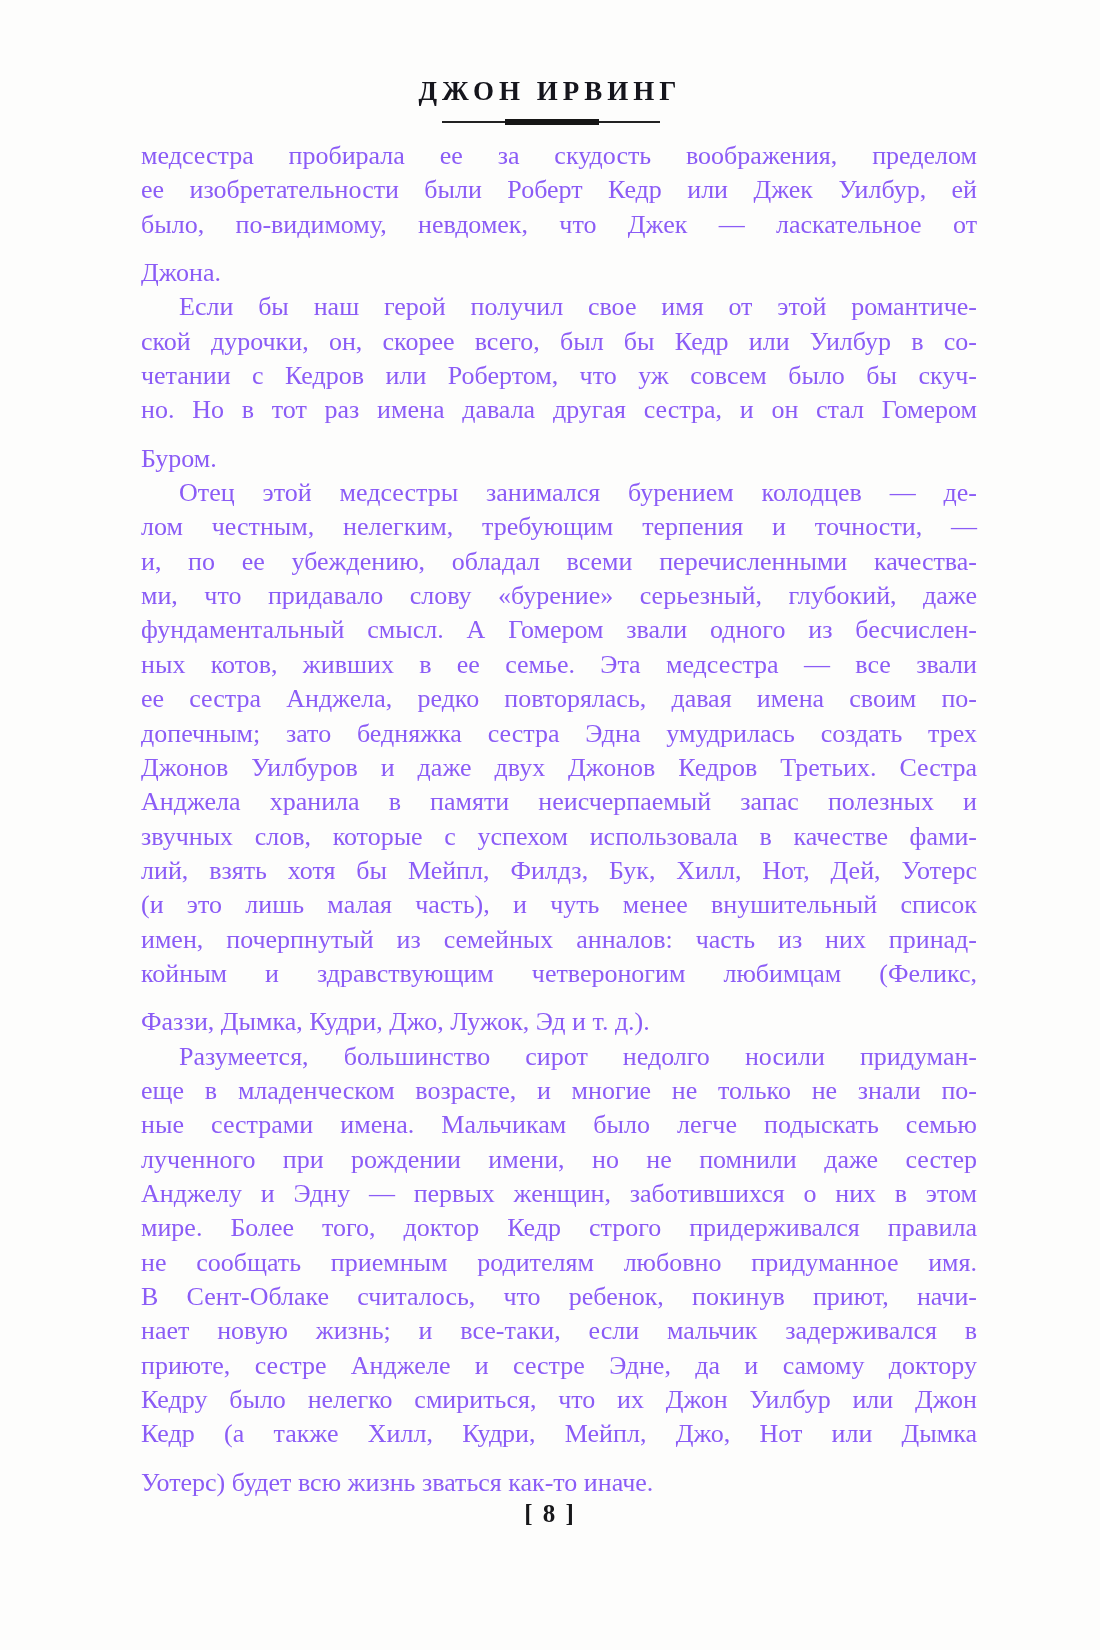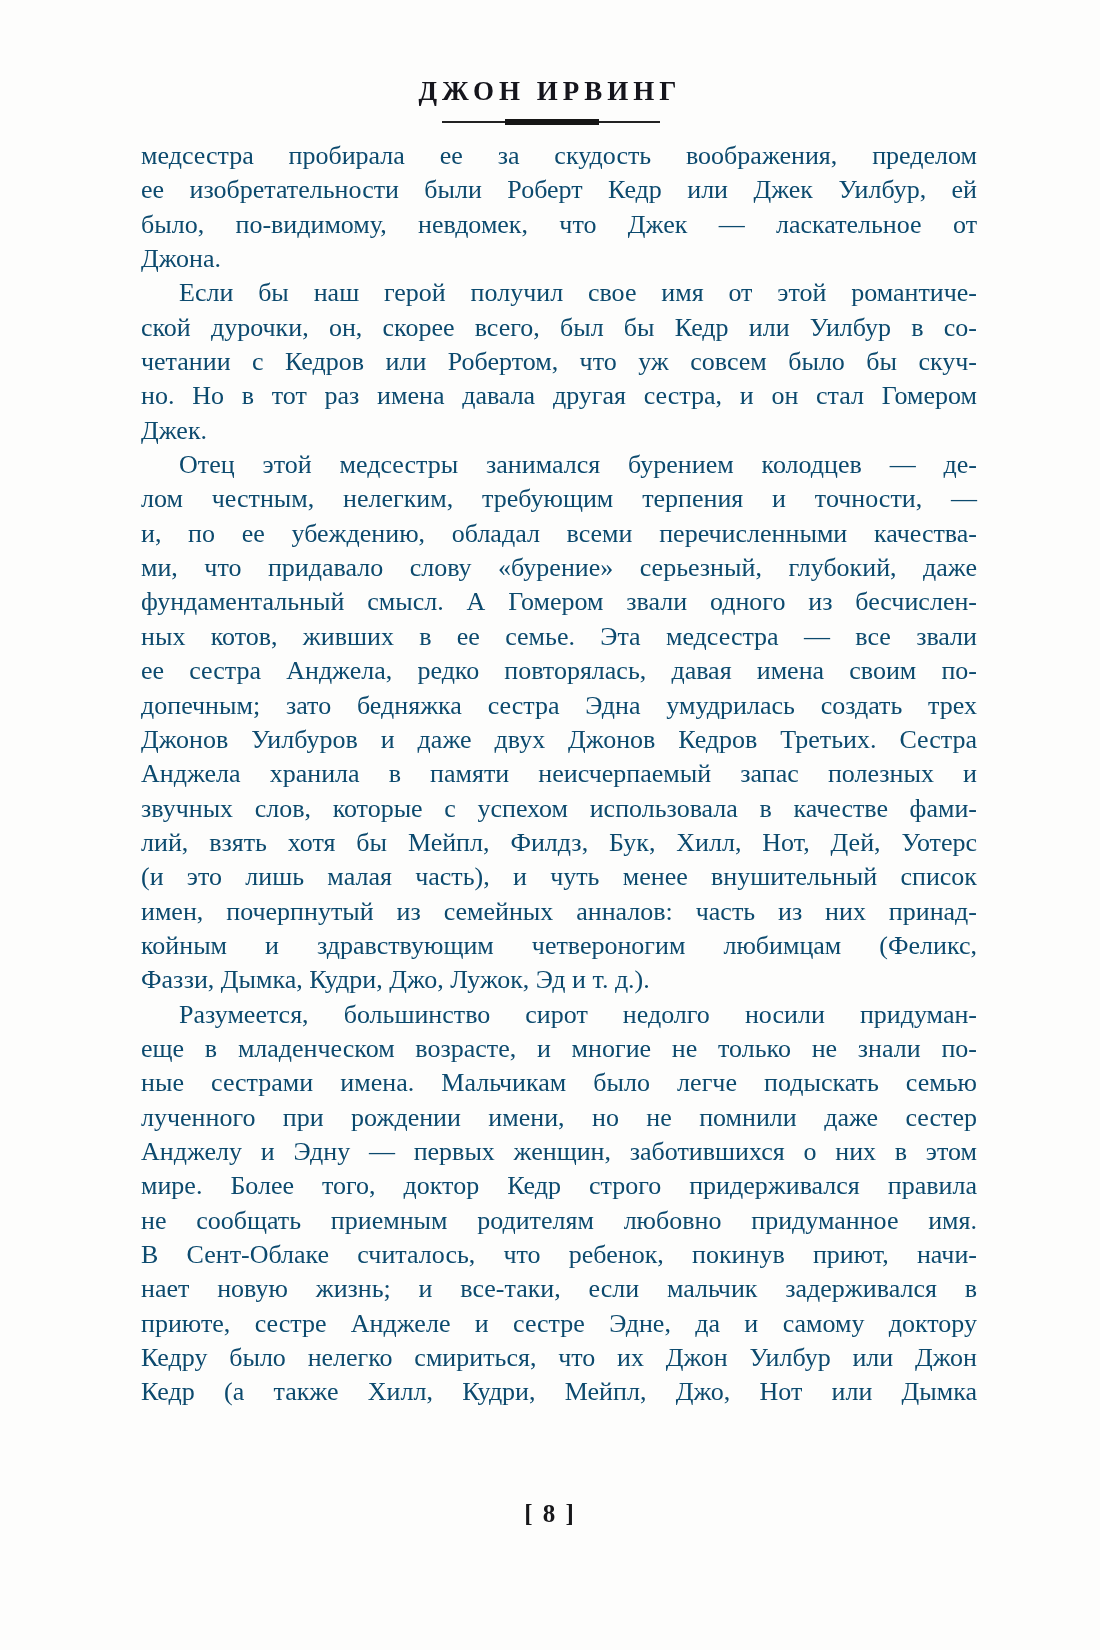--- a/index.html
+++ b/index.html
@@ -38,31 +38,32 @@
     position:absolute;top:2px;left:29%;width:43%;height:6px;
     background:#161616;
   }
   
   .text-block{
     position:absolute;
     left:141px;top:139px;
     width:836px;
     font-size:26px;
     line-height:34.35px;
-    color:#0c4a6e;
+    color:#8b5cf6;
   }
   .line{
     text-align:justify;
     -moz-text-align-last:justify;
     text-align-last:justify;
     white-space:normal;
   }
   .line.last{
     -moz-text-align-last:left;
     text-align-last:left;
+    margin-top:14px;
   }
   .line.first-indent{
     text-indent:38px;
   }
   
   .footer{
     position:absolute;
     top:1500px;left:0;width:100%;
     text-align:center;
     font-weight:bold;
@@ -88,21 +89,21 @@
         <div class="line">медсестра пробирала ее за скудость воображения, пределом</div>
         <div class="line">ее изобретательности были Роберт Кедр или Джек Уилбур, ей</div>
         <div class="line">было, по-видимому, невдомек, что Джек — ласкательное от</div>
         <div class="line last">Джона.</div>
       </div>
       <div class="para">
         <div class="line first-indent">Если бы наш герой получил свое имя от этой романтиче-</div>
         <div class="line">ской дурочки, он, скорее всего, был бы Кедр или Уилбур в со-</div>
         <div class="line">четании с Кедров или Робертом, что уж совсем было бы скуч-</div>
         <div class="line">но. Но в тот раз имена давала другая сестра, и он стал Гомером</div>
-        <div class="line last">Джек.</div>
+        <div class="line last">Буром.</div>
       </div>
       <div class="para">
         <div class="line first-indent">Отец этой медсестры занимался бурением колодцев — де-</div>
         <div class="line">лом честным, нелегким, требующим терпения и точности, —</div>
         <div class="line">и, по ее убеждению, обладал всеми перечисленными качества-</div>
         <div class="line">ми, что придавало слову «бурение» серьезный, глубокий, даже</div>
         <div class="line">фундаментальный смысл. А Гомером звали одного из бесчислен-</div>
         <div class="line">ных котов, живших в ее семье. Эта медсестра — все звали</div>
         <div class="line">ее сестра Анджела, редко повторялась, давая имена своим по-</div>
         <div class="line">допечным; зато бедняжка сестра Эдна умудрилась создать трех</div>
@@ -121,20 +122,21 @@
         <div class="line">ные сестрами имена. Мальчикам было легче подыскать семью</div>
         <div class="line">лученного при рождении имени, но не помнили даже сестер</div>
         <div class="line">Анджелу и Эдну — первых женщин, заботившихся о них в этом</div>
         <div class="line">мире. Более того, доктор Кедр строго придерживался правила</div>
         <div class="line">не сообщать приемным родителям любовно придуманное имя.</div>
         <div class="line">В Сент-Облаке считалось, что ребенок, покинув приют, начи-</div>
         <div class="line">нает новую жизнь; и все-таки, если мальчик задерживался в</div>
         <div class="line">приюте, сестре Анджеле и сестре Эдне, да и самому доктору</div>
         <div class="line">Кедру было нелегко смириться, что их Джон Уилбур или Джон</div>
         <div class="line">Кедр (а также Хилл, Кудри, Мейпл, Джо, Нот или Дымка</div>
+        <div class="line last">Уотерс) будет всю жизнь зваться как-то иначе.</div>
       </div>
     </div>
 
   <div class="footer">
     <span>[ 8 ]</span>
   </div>
 
 </div>
 
 </body></html>

